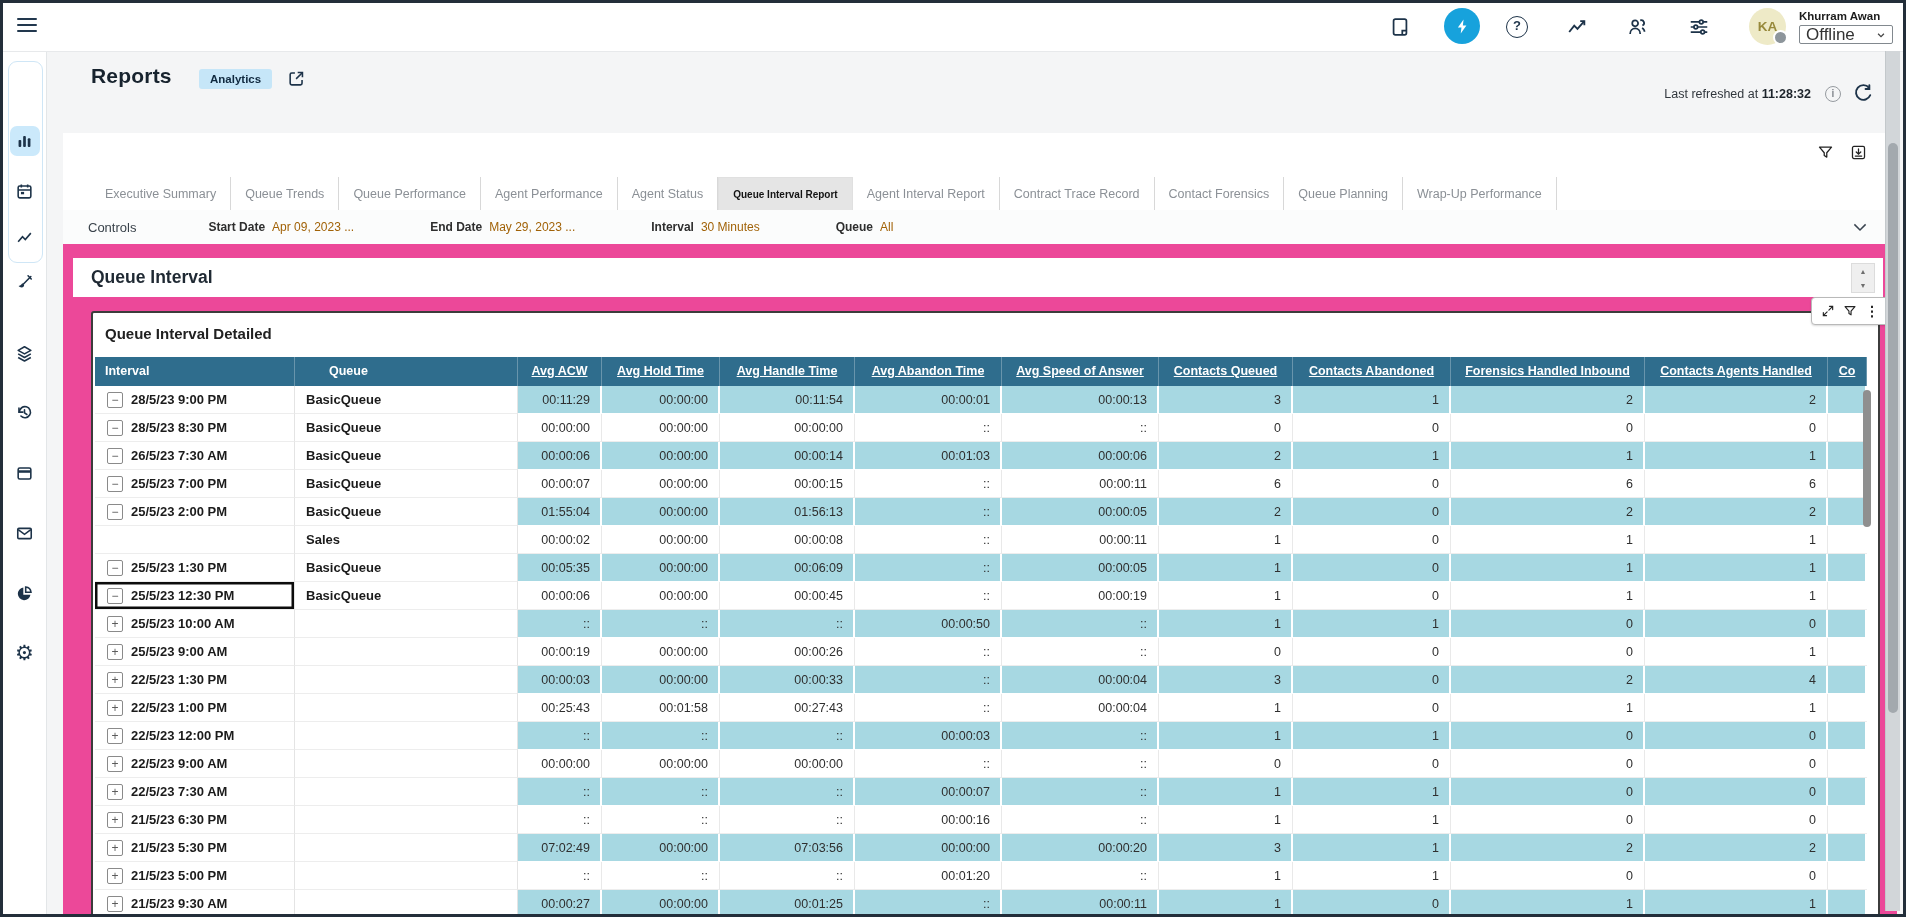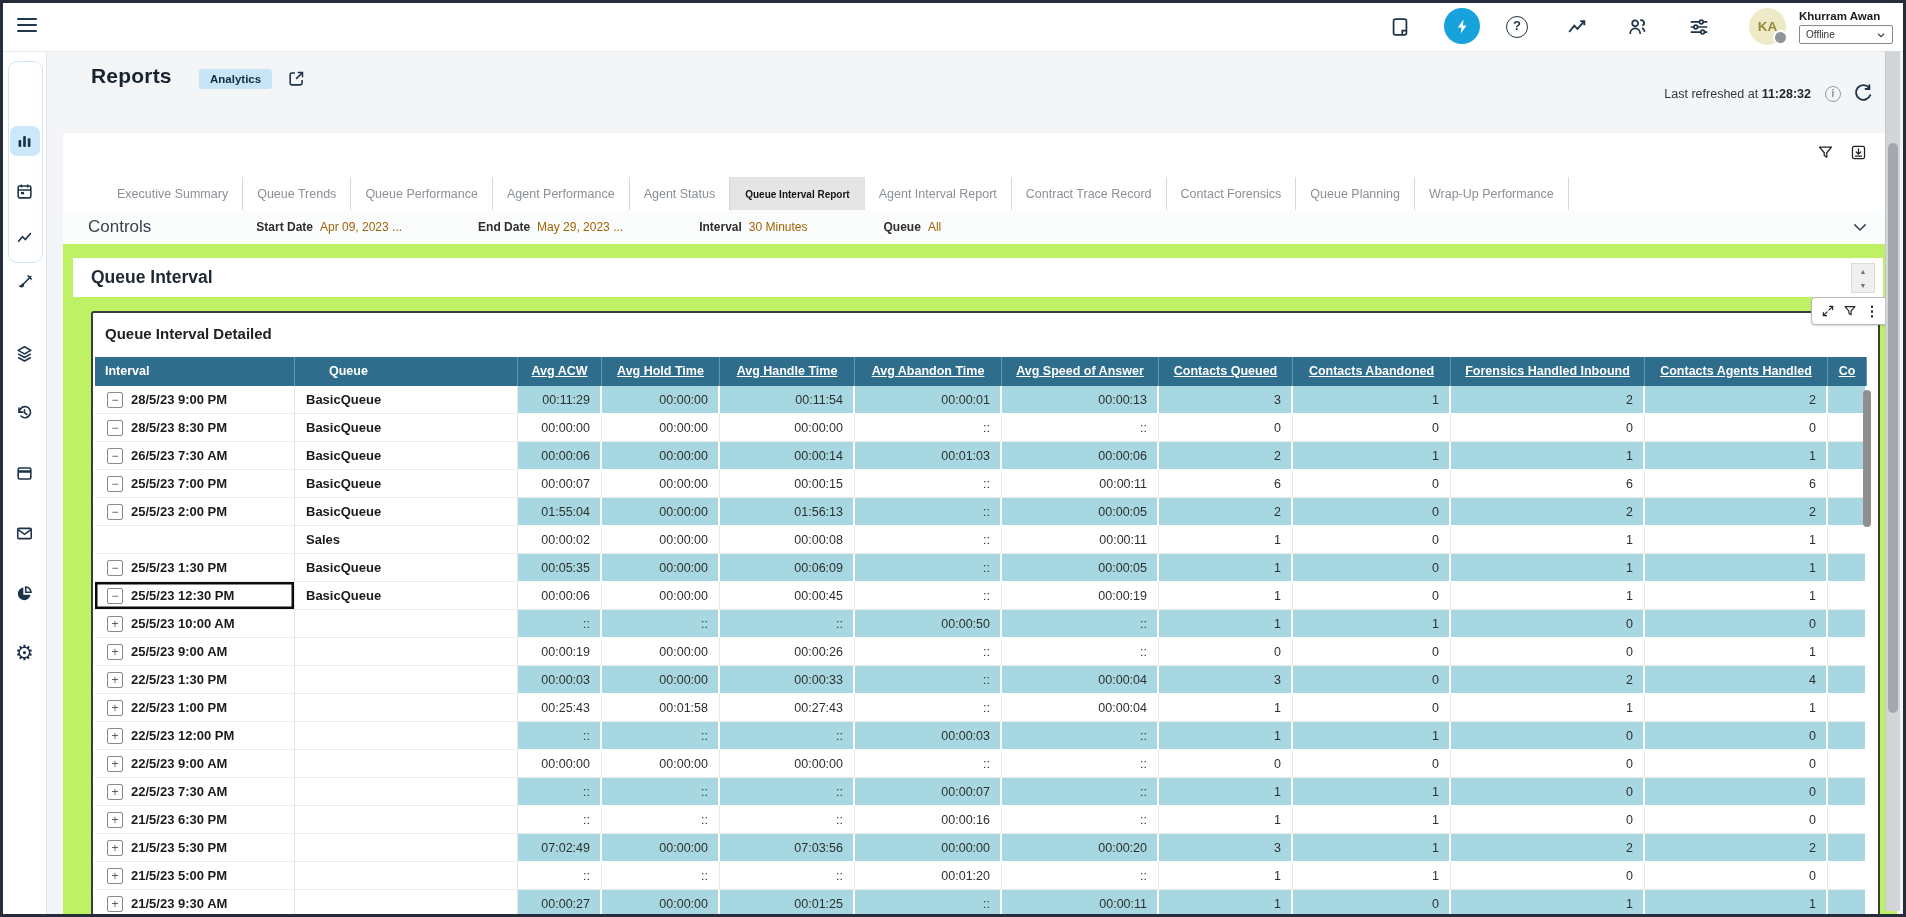--- a/index.html
+++ b/index.html
@@ -13,57 +13,57 @@
   .tb-ico{position:absolute;top:13px;width:22px;height:22px;color:#1d3349;}
   .flash-circle{position:absolute;top:5px;width:36px;height:36px;border-radius:50%;background:#17a2dc;
     display:flex;align-items:center;justify-content:center;}
   .help-q{position:absolute;top:13px;width:22px;height:22px;border:1.9px solid #1d3349;border-radius:50%;
     box-sizing:border-box;color:#1d3349;font-size:13px;font-weight:bold;text-align:center;line-height:18px;}
   .avatar{position:absolute;top:5px;width:37px;height:37px;border-radius:50%;background:#eeeac7;
     color:#97893b;font-weight:bold;font-size:13.5px;display:flex;align-items:center;justify-content:center;}
   .status-dot{position:absolute;right:-2px;bottom:0;width:11px;height:11px;border-radius:50%;background:#8d959b;border:2px solid #fff;}
   .user-name{position:absolute;top:7px;font-size:11.5px;font-weight:bold;color:#1c1c1c;white-space:nowrap;}
   .status-select{position:absolute;top:22px;width:94px;height:19px;border:1px solid #82898f;border-radius:2px;background:#fff;
-    font-size:10px;color:#333;display:flex;align-items:center;justify-content:space-between;padding:0 6px;box-sizing:border-box;cursor:pointer;}
+    font-size:17px;color:#333;display:flex;align-items:center;justify-content:space-between;padding:0 6px;box-sizing:border-box;cursor:pointer;}
   
   .sidebar{position:absolute;left:0;top:48px;bottom:0;width:43px;background:#fff;border-right:1px solid #e3e6e8;z-index:15;}
   .side-group{position:absolute;left:5px;top:10px;width:33px;height:200px;border:1px solid #cfe6f6;border-radius:9px;}
   .side-ico{position:absolute;left:50%;transform:translateX(-50%);width:30px;height:30px;border-radius:7px;
     display:flex;align-items:center;justify-content:center;color:#1d3349;cursor:pointer;}
   .side-ico.active{background:#cbe9fb;}
   
   .page-title{position:absolute;left:88px;top:61px;font-size:21px;font-weight:bold;color:#17232e;letter-spacing:.2px;}
   .chip{position:absolute;left:196px;top:66px;background:#c6e6f8;color:#10293f;font-size:11.5px;font-weight:bold;
     padding:4px 11px;border-radius:3px;}
   .ext-ico{position:absolute;left:284px;top:66px;color:#1d3349;cursor:pointer;}
   .refreshed{position:absolute;top:84px;right:92px;font-size:12.5px;color:#31373d;white-space:nowrap;}
   .refreshed b{font-weight:bold;color:#1d242b;}
   .info-ico{position:absolute;top:83px;right:66px;width:16px;height:16px;border:1.5px solid #969ba0;border-radius:50%;
     box-sizing:border-box;color:#84898e;font-size:10px;text-align:center;line-height:13px;font-weight:bold;}
   .refresh-ico{position:absolute;top:80px;right:30px;color:#1d3349;cursor:pointer;}
   
   .panel{position:absolute;left:60px;top:130px;right:6px;bottom:0;background:#fff;}
   .panel-actions{position:absolute;top:11px;right:30px;display:flex;gap:16px;color:#222;}
   
-  .tabs{position:absolute;left:12px;right:0;top:44px;height:33px;border-bottom:1px solid #dcdfe2;display:flex;
+  .tabs{position:absolute;left:0;right:0;top:44px;height:33px;border-bottom:1px solid #dcdfe2;display:flex;
     align-items:stretch;padding-left:28px;font-size:12.5px;color:#8b9096;}
   .tab{display:flex;align-items:center;padding:0 14px;border-right:1px solid #d8d8d8;white-space:nowrap;cursor:pointer;}
   .tab:last-child{border-right:1px solid #d8d8d8;}
   .tab.active{background:#e5e5e5;border:1px solid #e0e0e0;border-bottom:none;margin-bottom:-1px;
     font-weight:bold;color:#141414;font-size:10px;}
   
   .controls{position:absolute;left:0;right:0;top:77px;height:34px;background:#fbfcfc;border-bottom:1px solid #e4e7e9;
     display:flex;align-items:center;padding-left:25px;font-size:12px;color:#39424a;}
-  .controls .cname{font-size:17px;margin-right:105px;}
+  .controls .cname{font-size:13px;margin-right:72px;}
   .ctrl-field{margin-right:76px;white-space:nowrap;}
   .ctrl-field .lbl{font-weight:bold;color:#2e2e2e;margin-right:7px;}
   .ctrl-field .val{color:#a16207;}
   .controls-chevron{position:absolute;right:28px;top:8px;color:#3a4450;cursor:pointer;}
   
-  .canvas{position:absolute;left:0;right:0;top:111px;bottom:0;background:#bef264;}
+  .canvas{position:absolute;left:0;right:0;top:111px;bottom:0;background:#ec4899;}
   .heading-bar{position:absolute;left:10px;top:14px;width:1810px;height:39px;background:#fff;}
   .heading-bar .h{margin-left:18px;line-height:39px;font-size:17.5px;font-weight:bold;color:#1f2933;}
   .spinner{position:absolute;left:1788px;top:19px;width:24px;height:30px;background:#efefef;border:1px solid #dcdcdc;
     box-sizing:border-box;display:flex;flex-direction:column;}
   .spinner div{flex:1;display:flex;align-items:center;justify-content:center;font-size:7px;color:#6e6e6e;cursor:pointer;}
   
   .card{position:absolute;left:28px;top:67px;width:1789px;height:612px;background:#fff;border:2px solid #3c3c3c;
     border-radius:3px;box-sizing:border-box;overflow:hidden;}
   .vis-toolbar{position:absolute;left:1748px;top:53px;height:26px;background:#fff;border:1px solid #b9b9b9;border-radius:4px;
     display:flex;align-items:center;gap:4px;padding:0 7px;z-index:6;box-shadow:0 1px 2px rgba(0,0,0,.15);color:#252525;}

